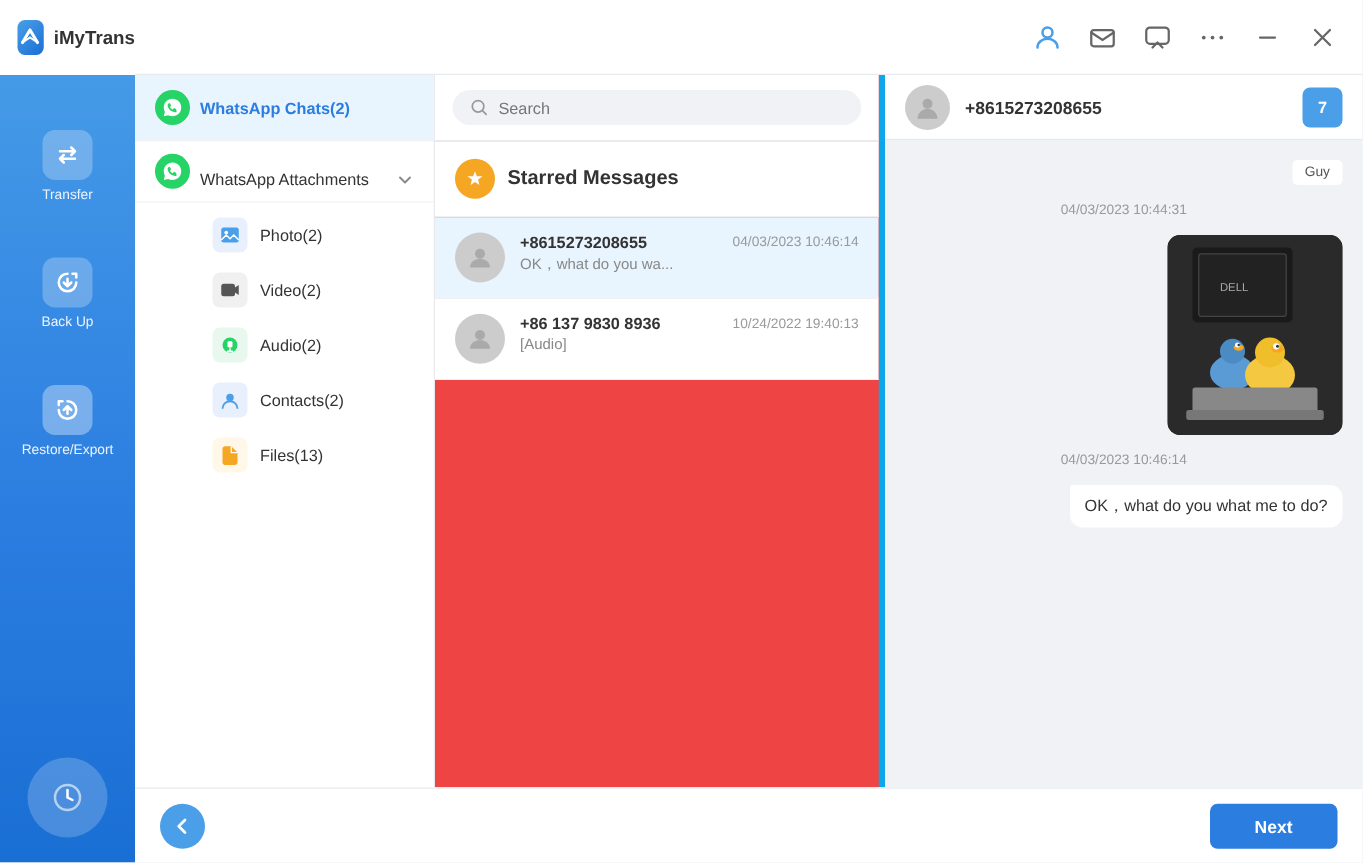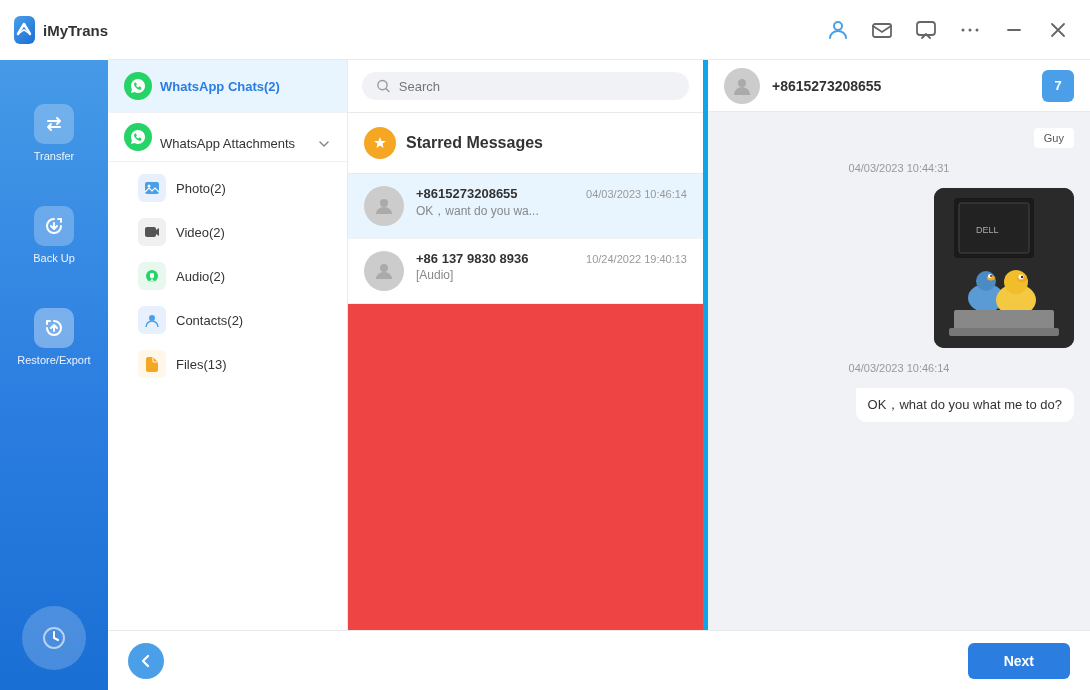--- a/index.html
+++ b/index.html
@@ -33,21 +33,21 @@
     
     .panels { display: flex; flex: 1; overflow: hidden; }
 
     
     .panel-left { width: 240px; background: #fff; border-right: 1px solid #e8eaed; display: flex; flex-direction: column; }
     .panel-left-header { padding: 12px 16px; border-bottom: 1px solid #f0f2f5; background: #e8f4fe; }
     .whatsapp-chats-item { display: flex; align-items: center; gap: 8px; cursor: pointer; }
     .whatsapp-icon { width: 28px; height: 28px; background: #25d366; border-radius: 50%; display: flex; align-items: center; justify-content: center; color: white; font-size: 14px; }
     .panel-left-sub { padding: 10px 16px; border-bottom: 1px solid #f0f2f5; display: flex; align-items: flex-end; gap: 8px; cursor: pointer; }
     .attachments-icon { width: 28px; height: 28px; background: #25d366; border-radius: 50%; display: flex; align-items: center; justify-content: center; color: white; font-size: 12px; }
-    .sub-items { padding: 4px 0; }
+    .sub-items { padding: 4px 0; margin-left: 32px; }
     .sub-item { display: flex; align-items: center; gap: 10px; padding: 8px 16px 8px 30px; cursor: pointer; }
     .sub-item-icon { width: 28px; height: 28px; border-radius: 6px; display: flex; align-items: center; justify-content: center; font-size: 14px; }
 
     
     .panel-mid { width: 360px; background: #ef4444; border-right: 5px solid #0ea5e9; display: flex; flex-direction: column; justify-content: center; }
     .search-bar { padding: 12px 14px; background: #fff; border-bottom: 1px solid #e8eaed; }
     .search-input-wrap { display: flex; align-items: center; background: #f0f2f5; border-radius: 20px; padding: 6px 14px; gap: 8px; }
     .search-input { border: none; background: transparent; outline: none; font-size: 13px; color: #999; width: 100%; }
     .starred-header { display: flex; align-items: center; gap: 10px; padding: 14px 16px; background: #fff; border-bottom: 1px solid #e8eaed; }
     .star-icon-circle { width: 32px; height: 32px; background: #f5a623; border-radius: 50%; display: flex; align-items: center; justify-content: center; color: white; font-size: 16px; }
@@ -304,21 +304,21 @@
               <svg width="24" height="24" viewBox="0 0 24 24" fill="none">
                 <circle cx="12" cy="9" r="4" fill="#aaa"></circle>
                 <path d="M4 20 C4 16 7.6 13 12 13 C16.4 13 20 16 20 20" fill="#aaa"></path>
               </svg>
             </div>
             <div class="message-info">
               <div class="message-top">
                 <span class="message-name">+8615273208655</span>
                 <span class="message-time">04/03/2023 10:46:14</span>
               </div>
-              <div class="message-preview">OK，want do you wa...</div>
+              <div class="message-preview">OK，what do you wa...</div>
             </div>
           </div>
 
           <div class="message-item">
             <div class="avatar-circle">
               <svg width="24" height="24" viewBox="0 0 24 24" fill="none">
                 <circle cx="12" cy="9" r="4" fill="#aaa"></circle>
                 <path d="M4 20 C4 16 7.6 13 12 13 C16.4 13 20 16 20 20" fill="#aaa"></path>
               </svg>
             </div>

